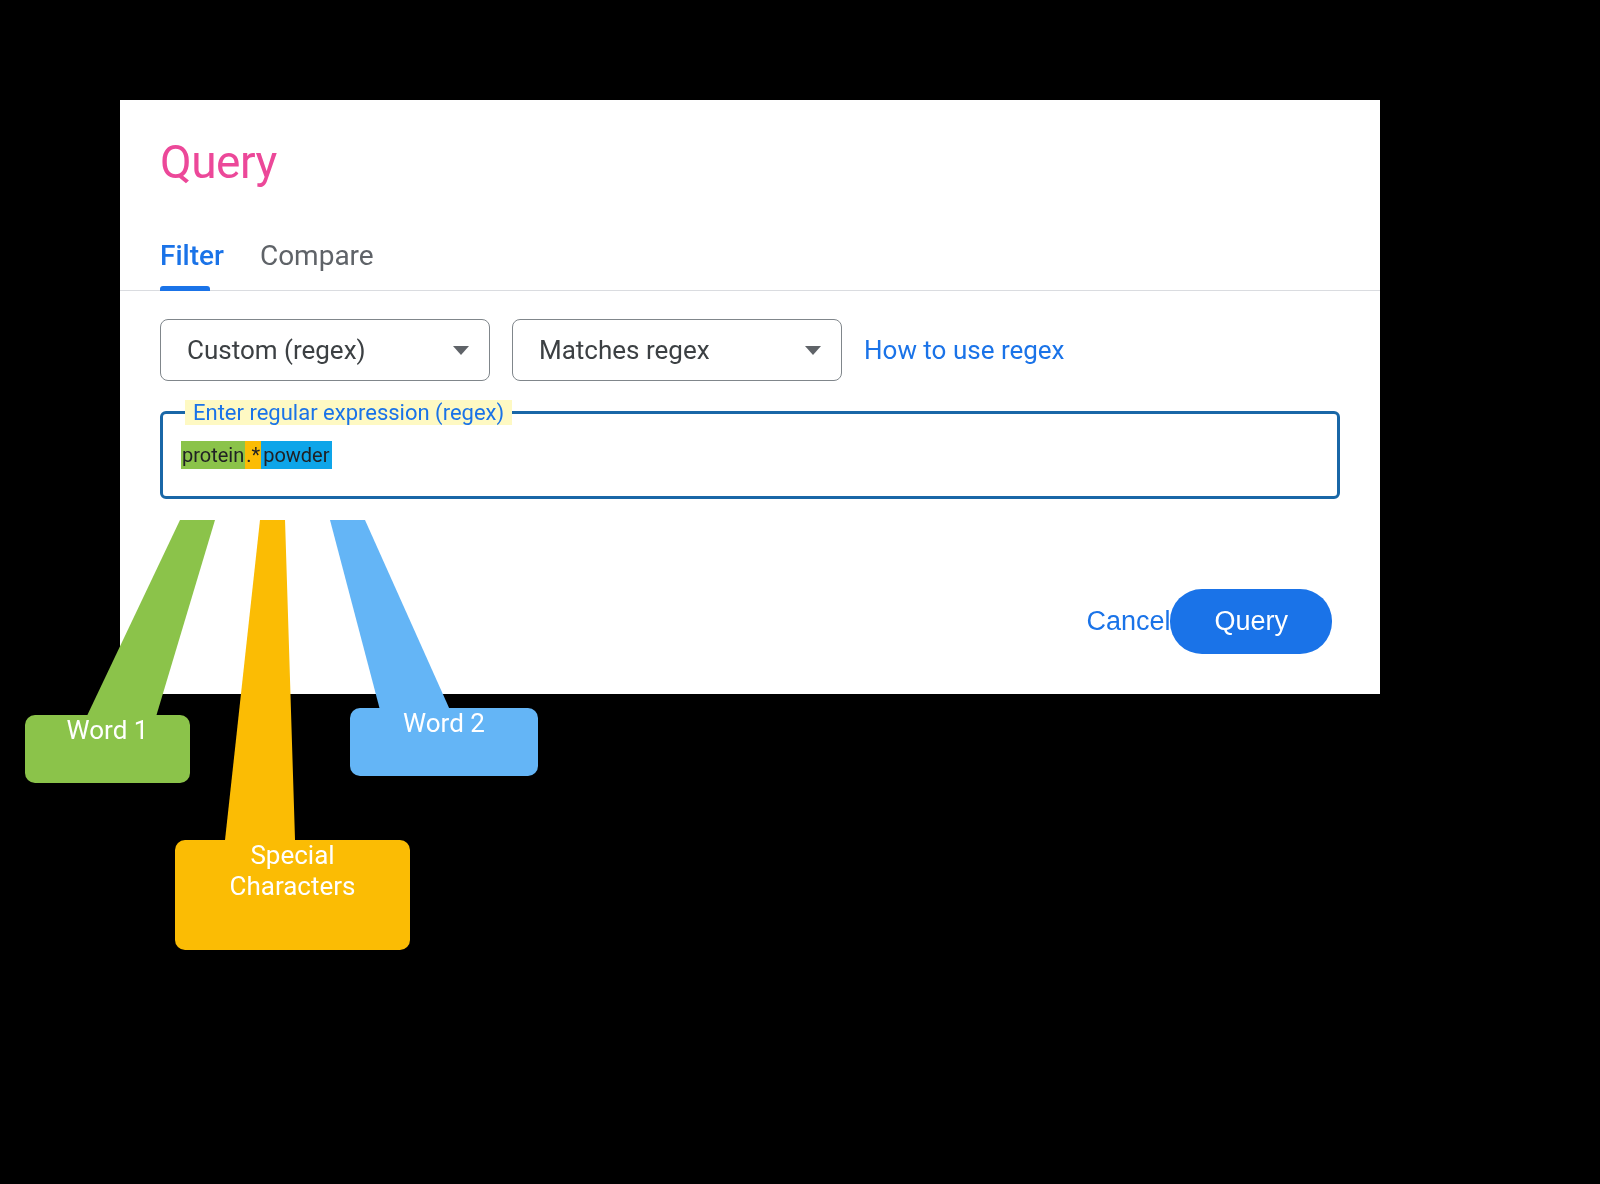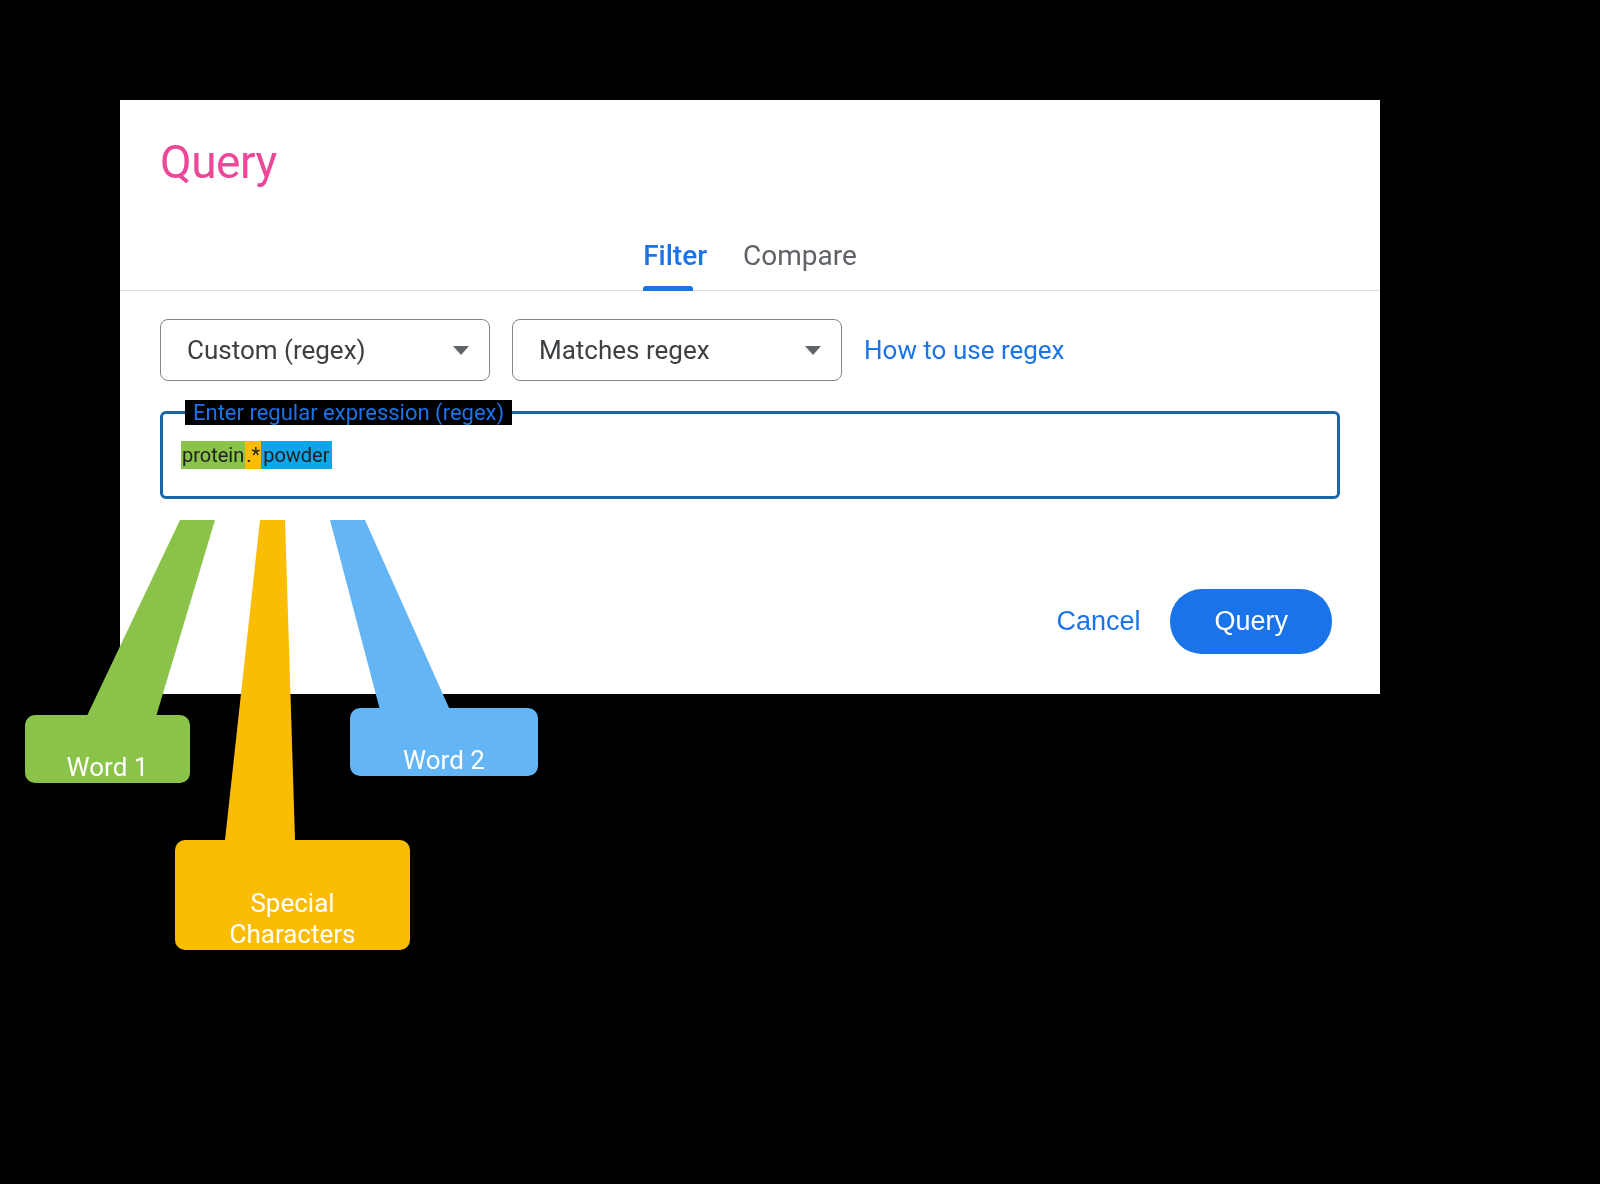--- a/index.html
+++ b/index.html
@@ -23,21 +23,20 @@
     font-weight: 400;
     color: #ec4899;
     padding: 0 40px 50px 40px;
     letter-spacing: -0.5px;
   }
   .tabs {
     display: flex;
     gap: 36px;
     padding: 0 40px;
     border-bottom: 1px solid #dadce0;
-    justify-content: center;
   }
   .tab {
     font-size: 28px;
     padding-bottom: 18px;
     cursor: pointer;
     color: #5f6368;
     position: relative;
   }
   .tab.active {
     color: #1a73e8;
@@ -94,38 +93,37 @@
     height: 88px;
     position: relative;
     display: flex;
     align-items: center;
     padding: 0 18px;
   }
   .regex-label {
     position: absolute;
     top: -14px;
     left: 22px;
-    background: #000000;
+    background: #fef9c3;
     padding: 0 8px;
     color: #1a73e8;
     font-size: 22px;
   }
   .regex-value {
     font-size: 20px;
     color: #202124;
     display: flex;
   }
   .hl-green { background: #8bc34a; padding: 2px 1px; }
   .hl-orange { background: #fbbc04; padding: 2px 1px; }
   .hl-blue { background: #0ea5e9; padding: 2px 2px; }
   .actions {
     display: flex;
     justify-content: flex-end;
     align-items: center;
-    gap: 30px;
     padding: 90px 48px 0 40px;
   }
   .btn-cancel {
     color: #1a73e8;
     font-size: 27px;
     font-weight: 500;
     cursor: pointer;
     background: none;
     border: none;
   }
@@ -140,21 +138,21 @@
     cursor: pointer;
   }
   
   .callout {
     position: absolute;
     color: #fff;
     font-size: 26px;
     text-align: center;
     border-radius: 10px;
     display: flex;
-    align-items: flex-end;
+    align-items: flex-start;
     justify-content: center;
     line-height: 1.2;
   }
   .callout-green { background: #8bc34a; }
   .callout-orange { background: #fbbc04; }
   .callout-blue { background: #64b5f6; }
   .pointer {
     position: absolute;
   }
 </style>

